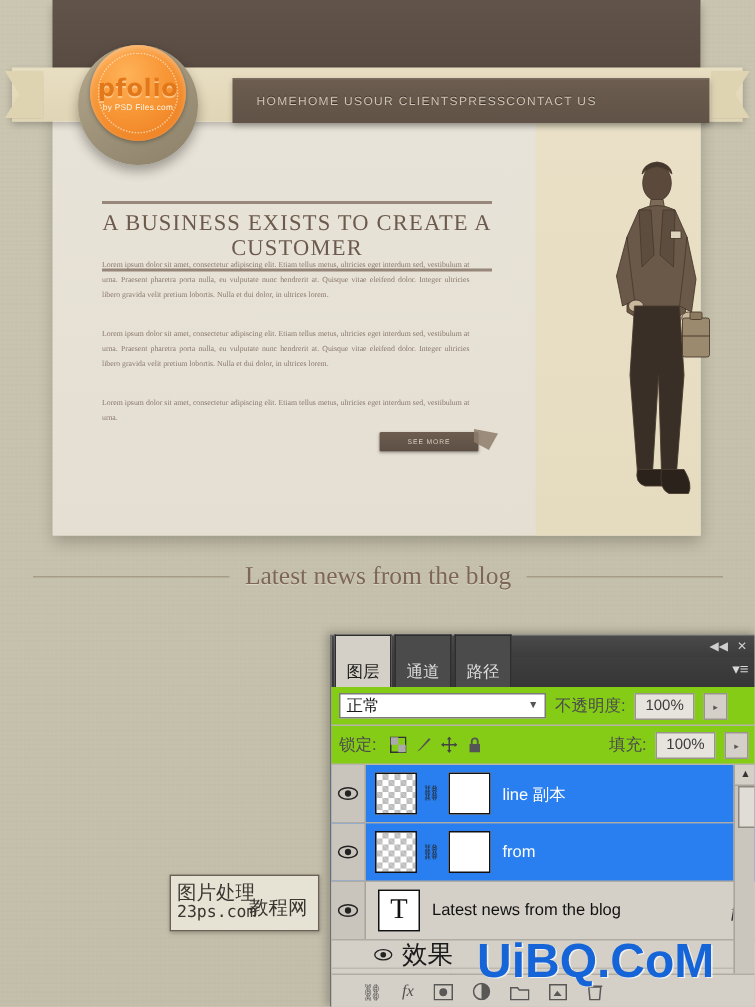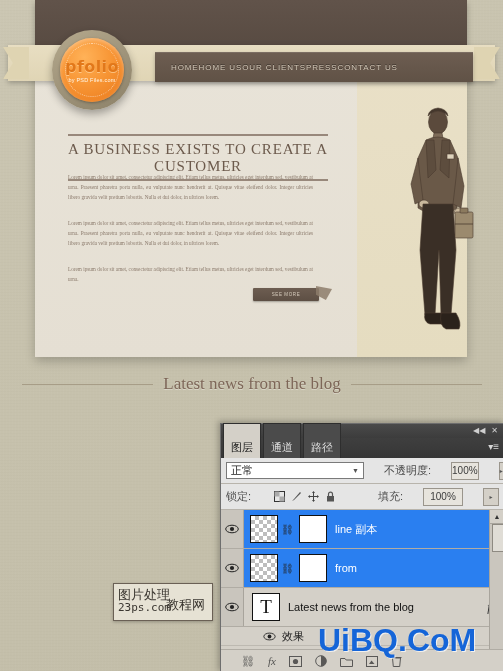--- a/index.html
+++ b/index.html
@@ -56,21 +56,21 @@
   }
   .nav a{
     color:#cfc4b4;font-size:8px;letter-spacing:0.9px;text-decoration:none;
     text-shadow:0 -1px 0 rgba(0,0,0,0.45);white-space:nowrap;
   }
   
   .logo{
     position:absolute;left:52px;top:30px;width:80px;height:80px;border-radius:50%;
     background:linear-gradient(150deg,#b5a98d 0%,#9b9077 60%,#8d8269 100%);
     box-shadow:0 4px 8px rgba(0,0,0,0.32);
-    display:flex;align-items:center;justify-content:center;
+    display:flex;align-items:flex-start;justify-content:center;
   }
   .logo-inner{
     width:64px;height:64px;border-radius:50%;
     background:radial-gradient(circle at 38% 30%,#ffb258 0%,#f79433 48%,#e8781c 100%);
     box-shadow:inset 0 2px 4px rgba(255,255,255,0.35),0 1px 3px rgba(0,0,0,0.3);
     display:flex;flex-direction:column;align-items:center;justify-content:center;
     position:relative;
   }
   .logo-inner:before{
     content:"";position:absolute;inset:5px;border-radius:50%;
@@ -146,22 +146,22 @@
     height:20px;background:linear-gradient(180deg,#3f3f3f 0%,#363636 100%);
     display:flex;align-items:flex-end;position:relative;padding-left:2px;
   }
   .ps-tab{
     padding:16px 7px 3px;font-size:11px;color:#dcdcdc;
     background:#4b4b4b;margin-right:2px;border:1px solid #2e2e2e;border-bottom:none;
   }
   .ps-tab.active{background:#d4d0c8;color:#1a1a1a;}
   .ps-menu{position:absolute;right:5px;top:4px;color:#d8d8d8;font-size:10px;line-height:1;}
   .ps-row{
-    height:25px;display:flex;align-items:center;padding:0 5px;gap:20px;
-    background:#e5e5e5;border-bottom:1px solid #b8b4ac;
+    height:25px;display:flex;align-items:center;padding:0 5px;gap:6px;
+    background:#84cc16;border-bottom:1px solid #b8b4ac;
   }
   .blend-select{
     flex:0 0 138px;height:17px;background:#fff;border:1px solid #7a7a7a;
     display:flex;align-items:center;padding:0 4px;box-sizing:border-box;
     justify-content:space-between;font-size:11px;
   }
   .blend-select .arrow{font-size:7px;color:#555;}
   .lbl{font-size:11px;color:#4c4c4c;white-space:nowrap;}
   .numbox{
     width:38px;height:16px;background:#e7e4dd;border:1px solid #9a958c;
@@ -195,22 +195,22 @@
   .thumb.text{
     background:#fff;background-image:none;margin-left:8px;
     display:flex;align-items:center;justify-content:center;
     font-family:"Liberation Serif",serif;font-size:19px;color:#111;
   }
   .linkico{width:9px;margin:0 3px;flex:0 0 9px;text-align:center;font-size:10px;color:#222;}
   .layer-name{margin-left:8px;font-size:11px;color:#111;}
   .layer.sel .layer-name{color:#fff;}
   .fx{margin-left:auto;margin-right:8px;font-family:"Liberation Serif",serif;font-style:italic;font-size:12px;color:#333;}
   .sub-eff{
-    height:18px;display:flex;align-items:center;padding-left:42px;gap:6px;
-    background:#d4d0c8;border-bottom:1px solid #bdb9b1;font-size:11px;
+    height:18px;display:flex;align-items:center;padding-left:28px;gap:6px;
+    background:#d4d0c8;border-bottom:1px solid #bdb9b1;font-size:17px;
   }
   .sub-eff2{
     height:16px;display:flex;align-items:center;padding-left:58px;gap:6px;
     background:#d4d0c8;font-size:11px;color:#111;
   }
   .ps-scroll{
     position:absolute;right:0;top:0;width:14px;height:100%;
     background:#cac6be;border-left:1px solid #a8a49c;
   }
   .ps-scroll .up,.ps-scroll .dn{

